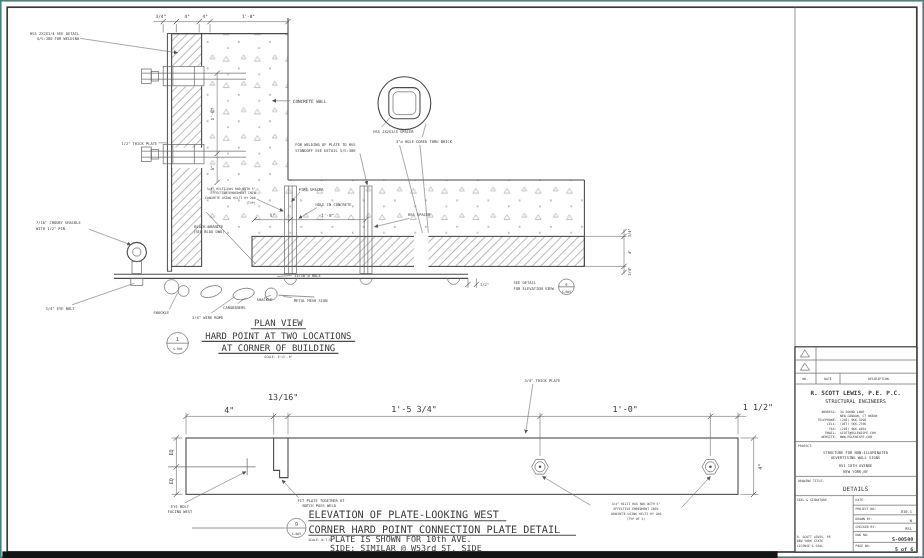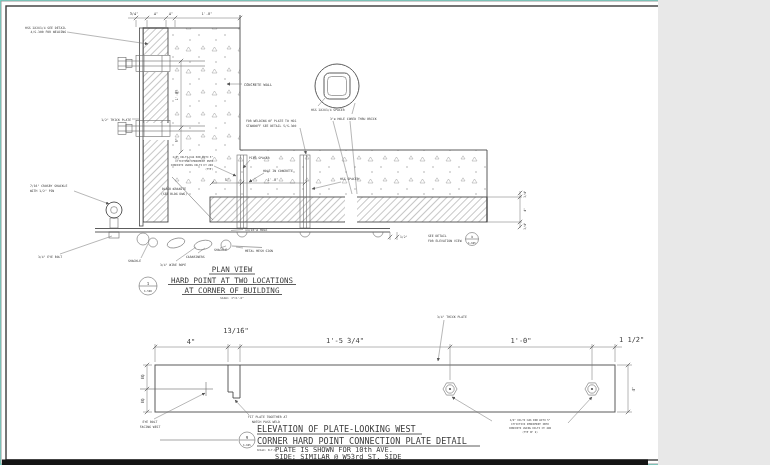--- a/index.html
+++ b/index.html
@@ -1,16 +1,16 @@
 <!DOCTYPE html>
 <html><head>
 <meta charset="utf-8">
 <style>
   html,body{margin:0;padding:0;background:#e8e8e8;}
-  .sheet{position:relative;width:658px;height:465px;background:#5eead4;overflow:hidden;
+  .sheet{position:relative;width:770px;height:465px;background:#0f766e;overflow:hidden;
          font-family:"DejaVu Sans Mono",monospace;}
   svg{position:absolute;left:0;top:0;}
   .ln{stroke:#4a4a4a;stroke-width:0.9;fill:none;}
   .lt{stroke:#6a6a6a;stroke-width:0.6;fill:none;}
   .dim{stroke:#7a7a7a;stroke-width:0.55;fill:none;}
   .tx{font-family:"DejaVu Sans Mono",monospace;fill:#3a3a3a;}
   .b{font-weight:bold;}
   .s26{font-size:2.6px;} .s3{font-size:3.1px;} .s35{font-size:3.6px;} .s4{font-size:4.2px;}
   .s5{font-size:5px;} .s7{font-size:7px;} .s75{font-size:7.5px;} .s85{font-size:8.5px;}
   .mid{text-anchor:middle;} .end{text-anchor:end;}

